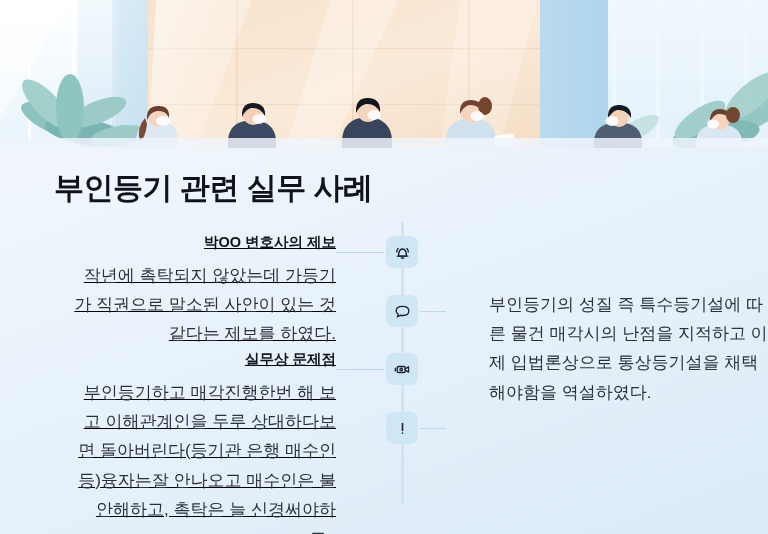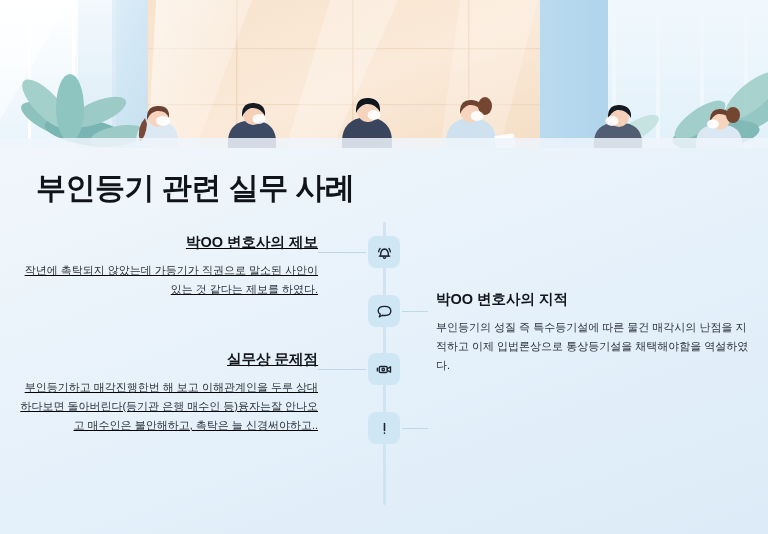--- a/index.html
+++ b/index.html
@@ -18,21 +18,21 @@
   
   #hero {
     position: absolute; left: 0; top: 0;
     width: 768px; height: 148px;
     overflow: hidden;
   }
   #hero svg { display: block; }
 
   
   #panel {
-    position: absolute; left: 0; top: 148px;
+    position: absolute; left: 18px; top: 148px;
     width: 676px; height: 386px;
   }
 
   #page-title {
     position: absolute;
     left: 36px; top: 20px;
     font-size: 30px;
     font-weight: bold;
     color: #10141a;
     letter-spacing: -0.5px;
@@ -69,23 +69,24 @@
 
   .block { position: absolute; }
   .block .bhead {
     font-size: 14.5px;
     font-weight: bold;
     color: #12161c;
     margin-bottom: 9px;
     white-space: nowrap;
   }
   .block .bbody {
-    font-size: 11px;
+    font-size: 17px;
     color: #2b3138;
     line-height: 1.72;
+    margin-left: 35px;
   }
   .block.right-align { text-align: right; text-decoration: underline; }
   .block.left-align  { text-align: left; }
 </style>
 </head>
 <body>
 
 <div id="page">
 
   <div id="hero">
@@ -233,21 +234,20 @@
       <div class="bbody">작년에 촉탁되지 않았는데 가등기가 직권으로 말소된 사안이 있는 것 같다는 제보를 하였다.</div>
     </div>
 
     <div class="node" style="top:147px;">
       <svg width="19" height="19" viewBox="0 0 24 24" fill="none" stroke="#1d2430" stroke-width="1.7" stroke-linecap="round" stroke-linejoin="round">
         <path d="M20 11.3 Q20 17 12.3 17 Q10.6 17 9.2 16.7 L5.5 18.8 L6.6 15.4 Q4 13.8 4 11.3 Q4 5.6 12 5.6 Q20 5.6 20 11.3 Z"></path>
       </svg>
     </div>
     <div class="connector" style="left:402px; top:163px; width:26px;"></div>
     <div class="block left-align" style="left:436px; top:142px; width:314px;">
-      <div class="bhead">박OO 변호사의 지적</div>
       <div class="bbody">부인등기의 성질 즉 특수등기설에 따른 물건 매각시의 난점을 지적하고 이제 입법론상으로 통상등기설을 채택해야함을 역설하였다.</div>
     </div>
 
     <div class="node" style="top:205px;">
       <svg width="19" height="19" viewBox="0 0 24 24" fill="none" stroke="#1d2430" stroke-width="1.7" stroke-linecap="round" stroke-linejoin="round">
         <rect x="5.4" y="8.2" width="10" height="7.6" rx="1.6"></rect>
         <path d="M15.6 11 L19.6 8.6 L19.6 15.4 L15.6 13 Z"></path>
         <line x1="3" y1="10.2" x2="3" y2="13.8"></line>
         <circle cx="10.4" cy="12" r="1.6"></circle>
       </svg>

